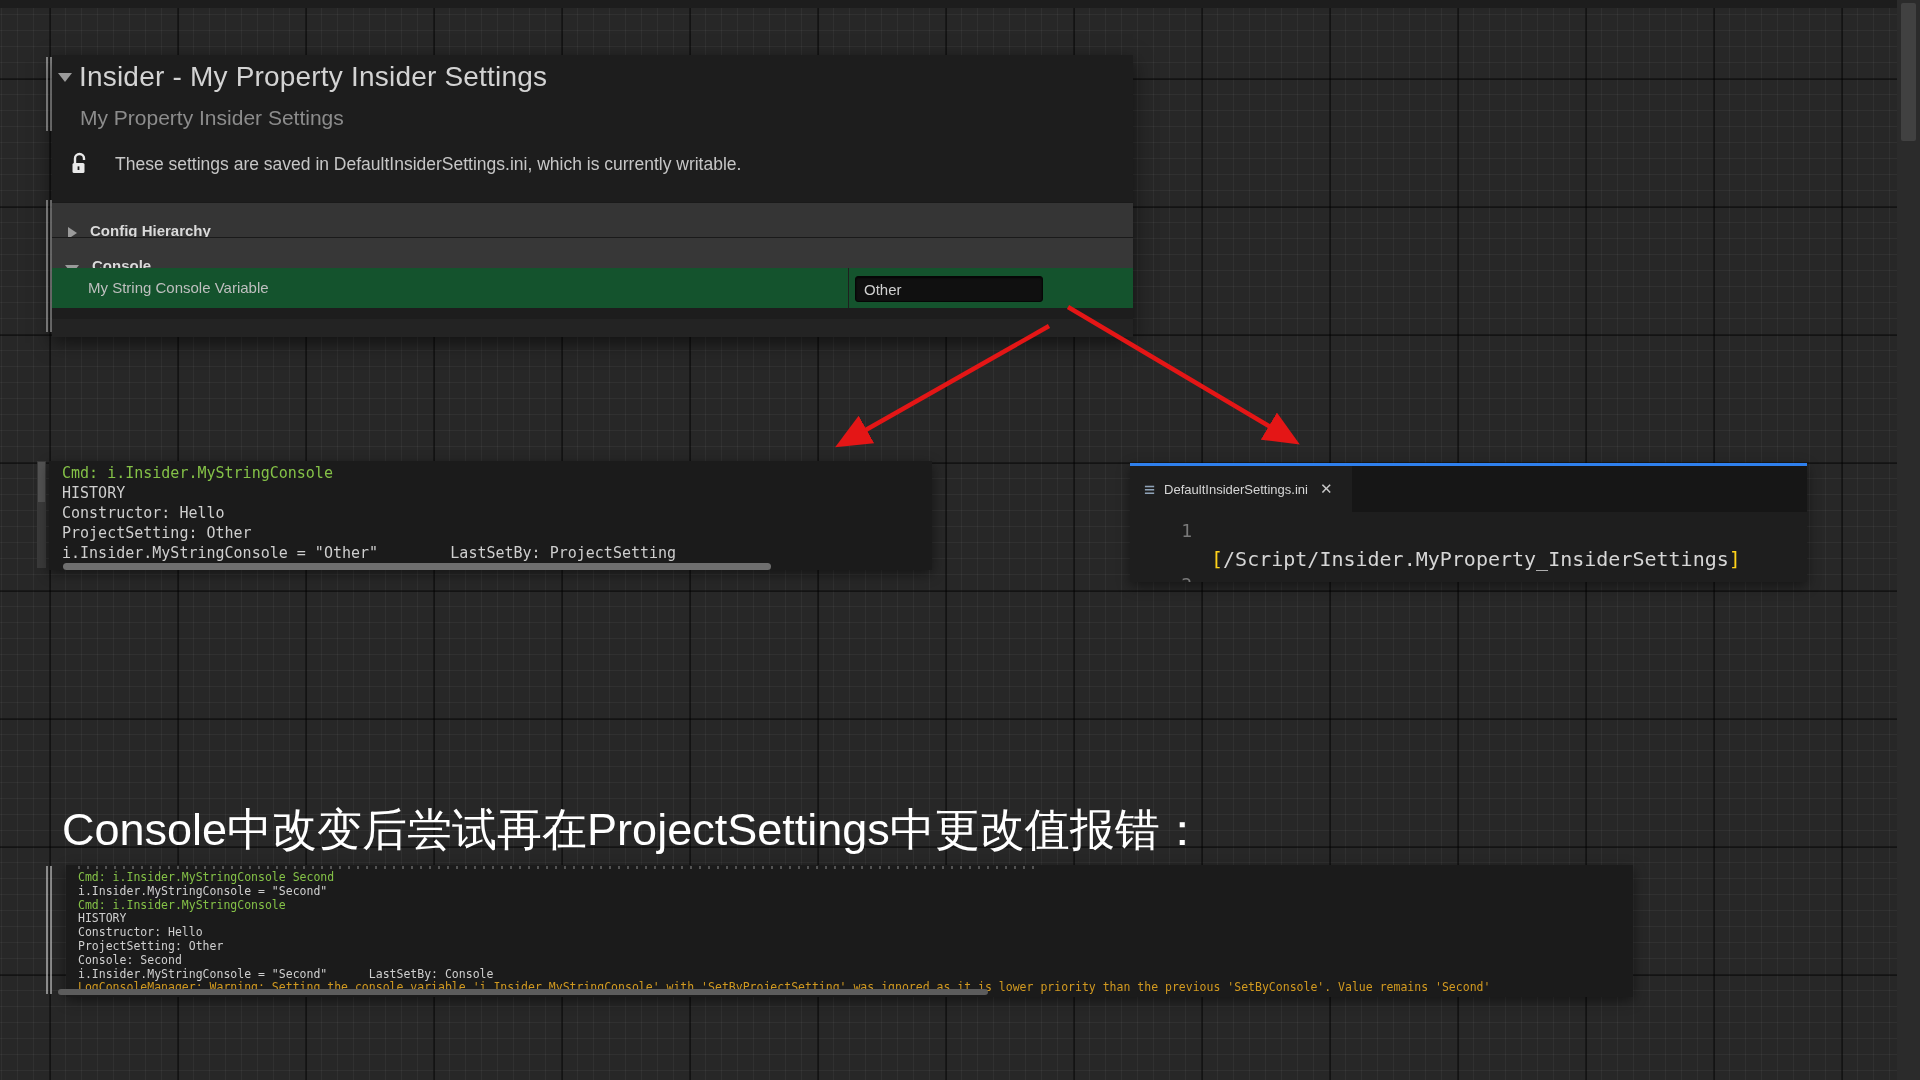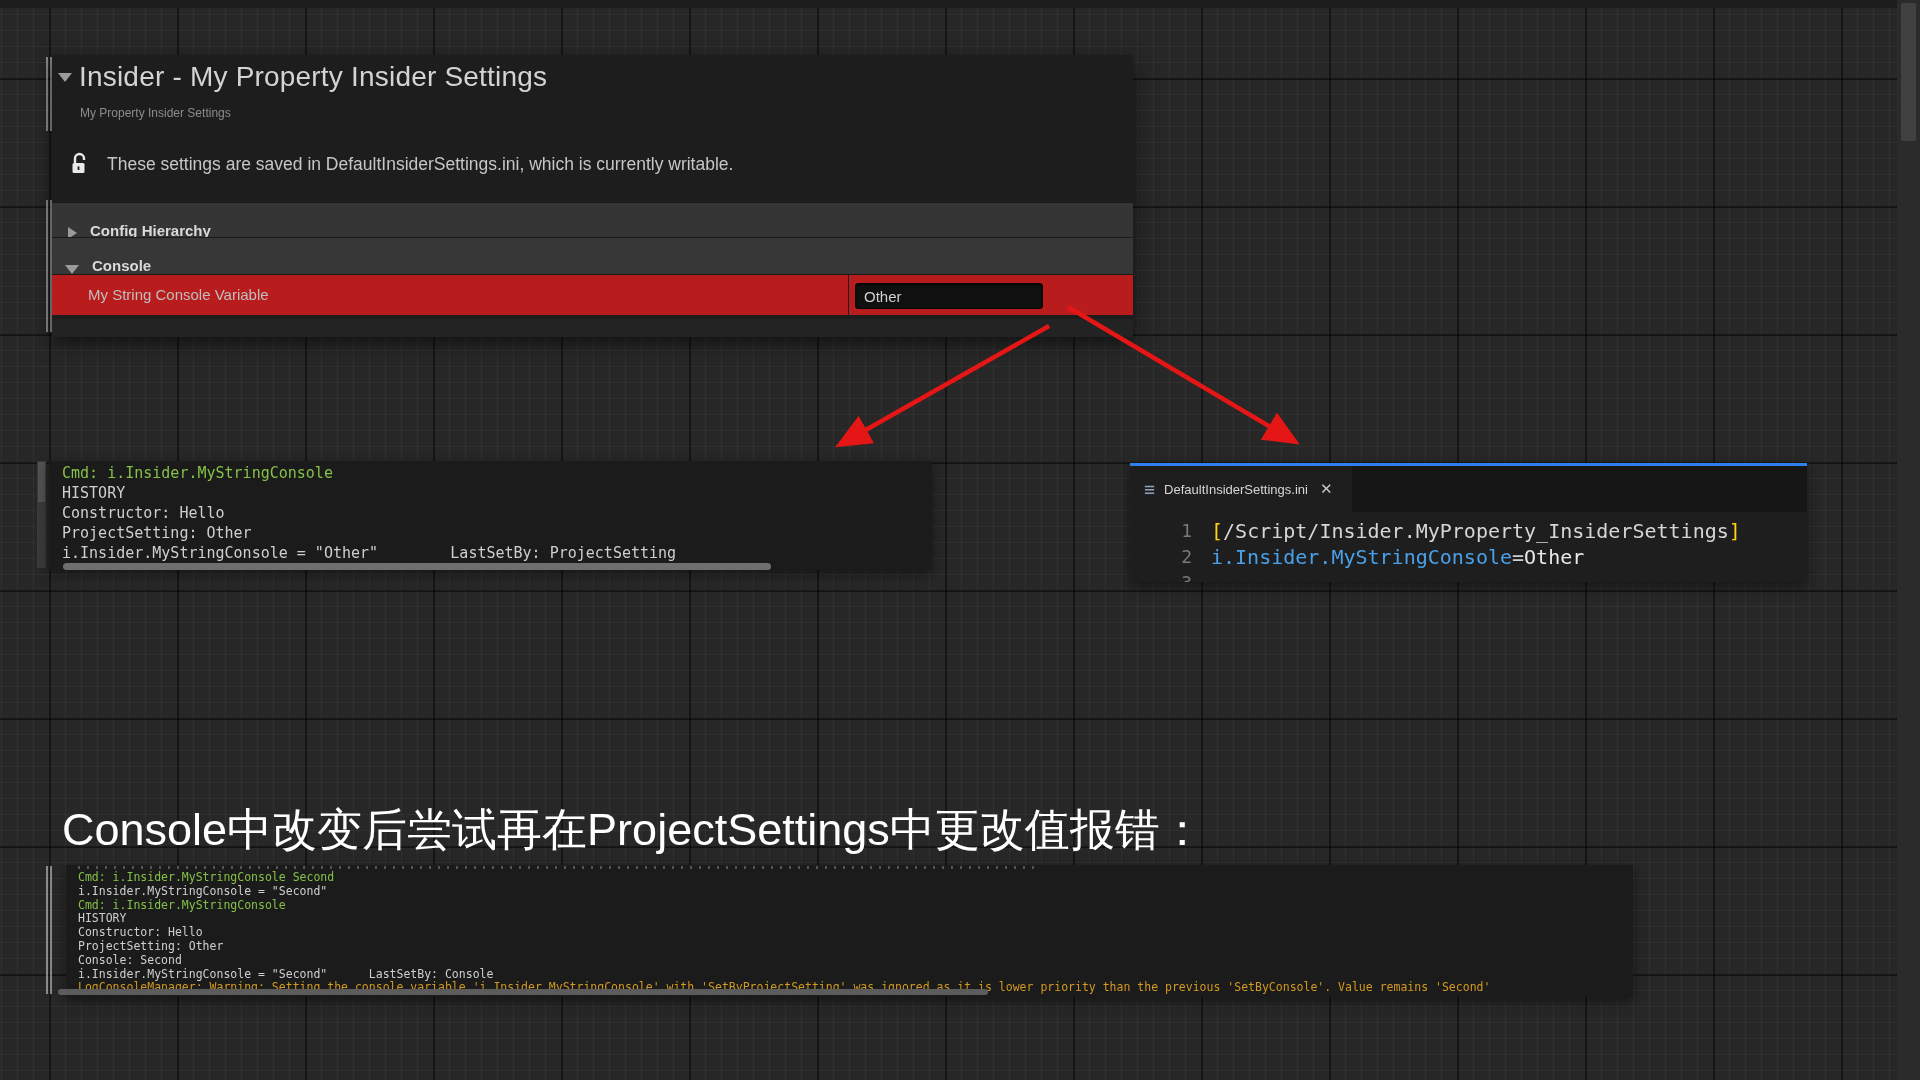--- a/index.html
+++ b/index.html
@@ -15,29 +15,29 @@
     background-position:0 78px,49px 0,0 14px,1px 0;}
   .abs{position:absolute;}
   
   #settings{left:52px;top:55px;width:1081px;height:282px;background:#1d1d1d;
     box-shadow:0 6px 18px rgba(0,0,0,.55);}
   .tri{width:0;height:0;display:inline-block;}
   .tri-down-lg{border-left:7px solid transparent;border-right:7px solid transparent;border-top:9px solid #9b9b9b;}
   .tri-right{border-top:6px solid transparent;border-bottom:6px solid transparent;border-left:9px solid #9a9a9a;}
   .tri-down{border-left:7px solid transparent;border-right:7px solid transparent;border-top:9px solid #9a9a9a;}
   #settings .title{left:27px;top:6px;font-size:28px;color:#d3d3d3;letter-spacing:.2px;}
-  #settings .subtitle{left:28px;top:51px;font-size:12px;color:#8c8c8c;}
-  #settings .inforow{left:17px;top:97px;display:flex;align-items:center;gap:16px;}
+  #settings .subtitle{left:28px;top:51px;font-size:21px;color:#8c8c8c;}
+  #settings .inforow{left:17px;top:97px;display:flex;align-items:center;gap:24px;}
   #settings .infotext{font-size:17.5px;color:#c6c6c6;}
   .secbar{left:0;width:100%;height:38px;display:flex;align-items:flex-end;
     border-top:1px solid #1a1a1a;border-bottom:1px solid #1a1a1a;box-sizing:border-box;}
   .secbar .seclabel{font-size:15px;font-weight:bold;color:#dadada;margin-left:13px;}
   #sec-config{top:147px;background:#353535;}
   #sec-console{top:182px;background:#373737;}
-  #prop-row{top:220px;height:40px;width:100%;background:#b91c1c;}
+  #prop-row{top:213px;height:40px;width:100%;background:#14532d;}
   #prop-row .rowlabel{left:36px;top:11px;font-size:15px;color:#bfbfbf;}
   #prop-row .splitter{left:796px;top:0;width:1px;height:40px;background:#1f1f1f;}
   #prop-input{left:803px;top:8px;width:170px;height:24px;background:#101010;border:1px solid #060606;
     border-radius:3px;color:#d0d0d0;font-size:15px;font-family:"Liberation Sans",sans-serif;
     padding:0 8px;outline:none;box-shadow:inset 0 1px 2px rgba(0,0,0,.8);}
   #panel-footer{top:264px;height:18px;width:100%;background:#232323;}
   
   .console{background:#1b1b1b;box-shadow:0 4px 12px rgba(0,0,0,.45);overflow:hidden;}
   #console-top{left:49px;top:461px;width:883px;height:109px;}
   #console-top .clines{padding:2px 0 0 13px;font:15px/20px "DejaVu Sans Mono",monospace;white-space:pre;}
@@ -54,21 +54,21 @@
     box-shadow:0 4px 12px rgba(0,0,0,.45);}
   #editor .topline{left:0;top:0;width:100%;height:3px;background:#2f80ed;}
   #editor .tabbar{left:0;top:3px;width:100%;height:46px;background:#161616;}
   #editor .tab{left:0;top:0;width:222px;height:46px;background:#1e1e1e;display:flex;align-items:center;}
   #editor .fileicon{margin-left:14px;font-size:19px;color:#8fa3b8;line-height:1;}
   #editor .filename{margin-left:9px;font-size:13px;color:#d6d6d6;}
   #editor .closex{margin-left:12px;font-size:15px;color:#c8c8c8;cursor:pointer;}
   #editor .codearea{left:0;top:49px;width:100%;bottom:0;padding-top:6px;}
   .erow{display:flex;font:20px/26px "DejaVu Sans Mono",monospace;}
   .erow .lnum{width:62px;text-align:right;color:#7a7a7a;font-size:18px;flex:0 0 62px;}
-  .erow .ltext{margin-left:19px;white-space:pre;}
+  .erow .ltext{margin-left:19px;white-space:pre;margin-top:28px;}
   
   #heading{left:62px;top:800px;font-size:45px;color:#ffffff;white-space:nowrap;}
   
   #topstrip{left:0;top:0;width:100%;height:8px;background:#1d1d1d;}
   #right-track{left:1897px;top:0;width:23px;height:1080px;background:#2b2b2b;}
   #right-thumb{left:1901px;top:3px;width:15px;height:138px;background:#414141;border-radius:2px;}
   .edge-tick{width:2px;background:rgba(222,222,222,.55);}
   #arrows{left:0;top:0;width:1920px;height:1080px;pointer-events:none;}
 </style>
 </head>

